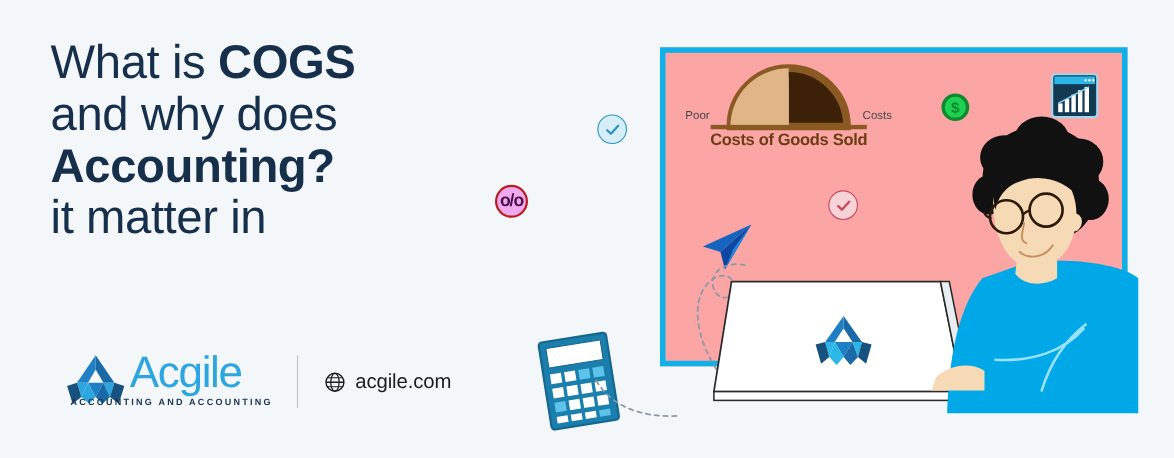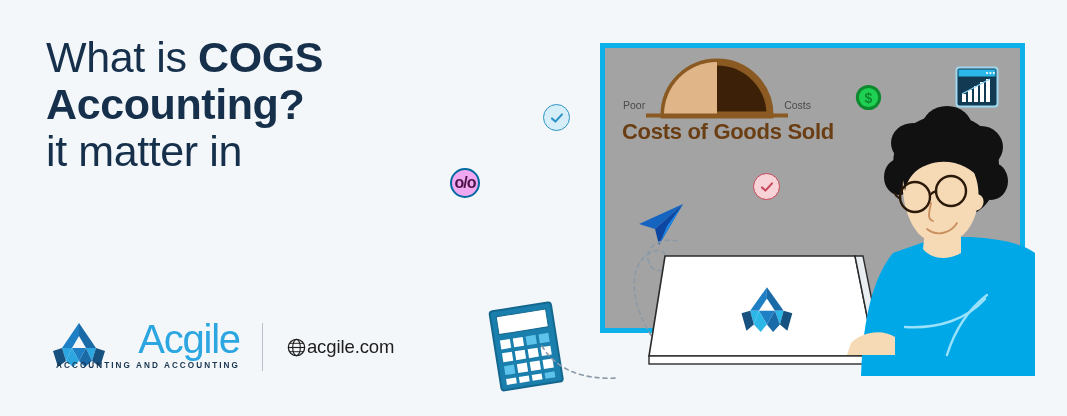--- a/index.html
+++ b/index.html
@@ -41,26 +41,25 @@
     letter-spacing: -0.4px;
     font-weight: 400;
     width: 340px;
   }
   #headline .strong { font-weight: 700; }
   #headline .line { display: block; white-space: nowrap; }
 
   
   #logo-lockup {
     position: absolute;
-    left: 4px;
+    left: 12px;
     top: 282px;
     display: flex;
     align-items: center;
     height: 62px;
-    text-align: right;
   }
 
   #logo-block {
     display: flex;
     align-items: flex-start;
     height: 56px;
   }
 
   #logo-mark {
     width: 58px;
@@ -98,59 +97,59 @@
     width: 1px;
     height: 48px;
     background: #b9c2cc;
     margin: 0 24px 0 22px;
     flex: none;
   }
 
   #site-link {
     display: flex;
     align-items: center;
-    gap: 1px;
+    gap: 9px;
   }
 
   #site-link .globe { width: 19px; height: 19px; flex: none; }
 
   #site-url {
     font-size: 18.5px;
     color: #1d1d1d;
     letter-spacing: -0.1px;
   }
 
   
   #illustration-panel {
     position: absolute;
     left: 600px;
     top: 43px;
     width: 425px;
     height: 290px;
-    background: #a3a3a3;
+    background: #fca5a5;
     border: 5px solid #0db0e8;
   }
 
   .panel-layer { position: absolute; }
 
   
   #gauge-widget {
     left: 17px;
     top: 7px;
     width: 190px;
     height: 98px;
   }
 
   #gauge-title {
     position: absolute;
     left: 0;
     top: 64px;
     width: 190px;
     text-align: center;
-    font-size: 22px;
+    font-size: 15px;
     font-weight: 700;
     color: #6b3d12;
     letter-spacing: -0.3px;
     white-space: nowrap;
   }
 
   .gauge-side-label {
     position: absolute;
     top: 44px;
     font-size: 10.5px;
@@ -184,21 +183,21 @@
     background: #f7d2d6;
     border: 1.6px solid #c8475a;
   }
 
   #percent-badge {
     left: -155px;
     top: 120px;
     width: 30px;
     height: 30px;
     background: #f0a8f0;
-    border: 2px solid #0369a1;
+    border: 2px solid #b91c1c;
     font-size: 16px;
     font-weight: 700;
     color: #4a1147;
     letter-spacing: -1px;
   }
 
   #coin-badge {
     left: 250px;
     top: 36px;
     width: 27px;
@@ -237,20 +236,21 @@
 </style>
 </head>
 <body>
 
 <div id="banner">
 
   <div id="left-col">
 
     <h1 id="headline">
       <span class="line"><span>What is </span><span class="strong">COGS</span></span>
+      <span class="line">and why does</span>
       <span class="line strong">Accounting?</span>
       <span class="line">it matter in</span>
     </h1>
 
     <div id="logo-lockup">
 
       <div id="logo-block">
         <svg id="logo-mark" viewBox="0 0 58 48">
           <polygon points="29,2 46,27 36,27 29,15" fill="#1a6aa8"></polygon>
           <polygon points="29,2 12,27 22,27 29,15" fill="#1f7fc4"></polygon>

